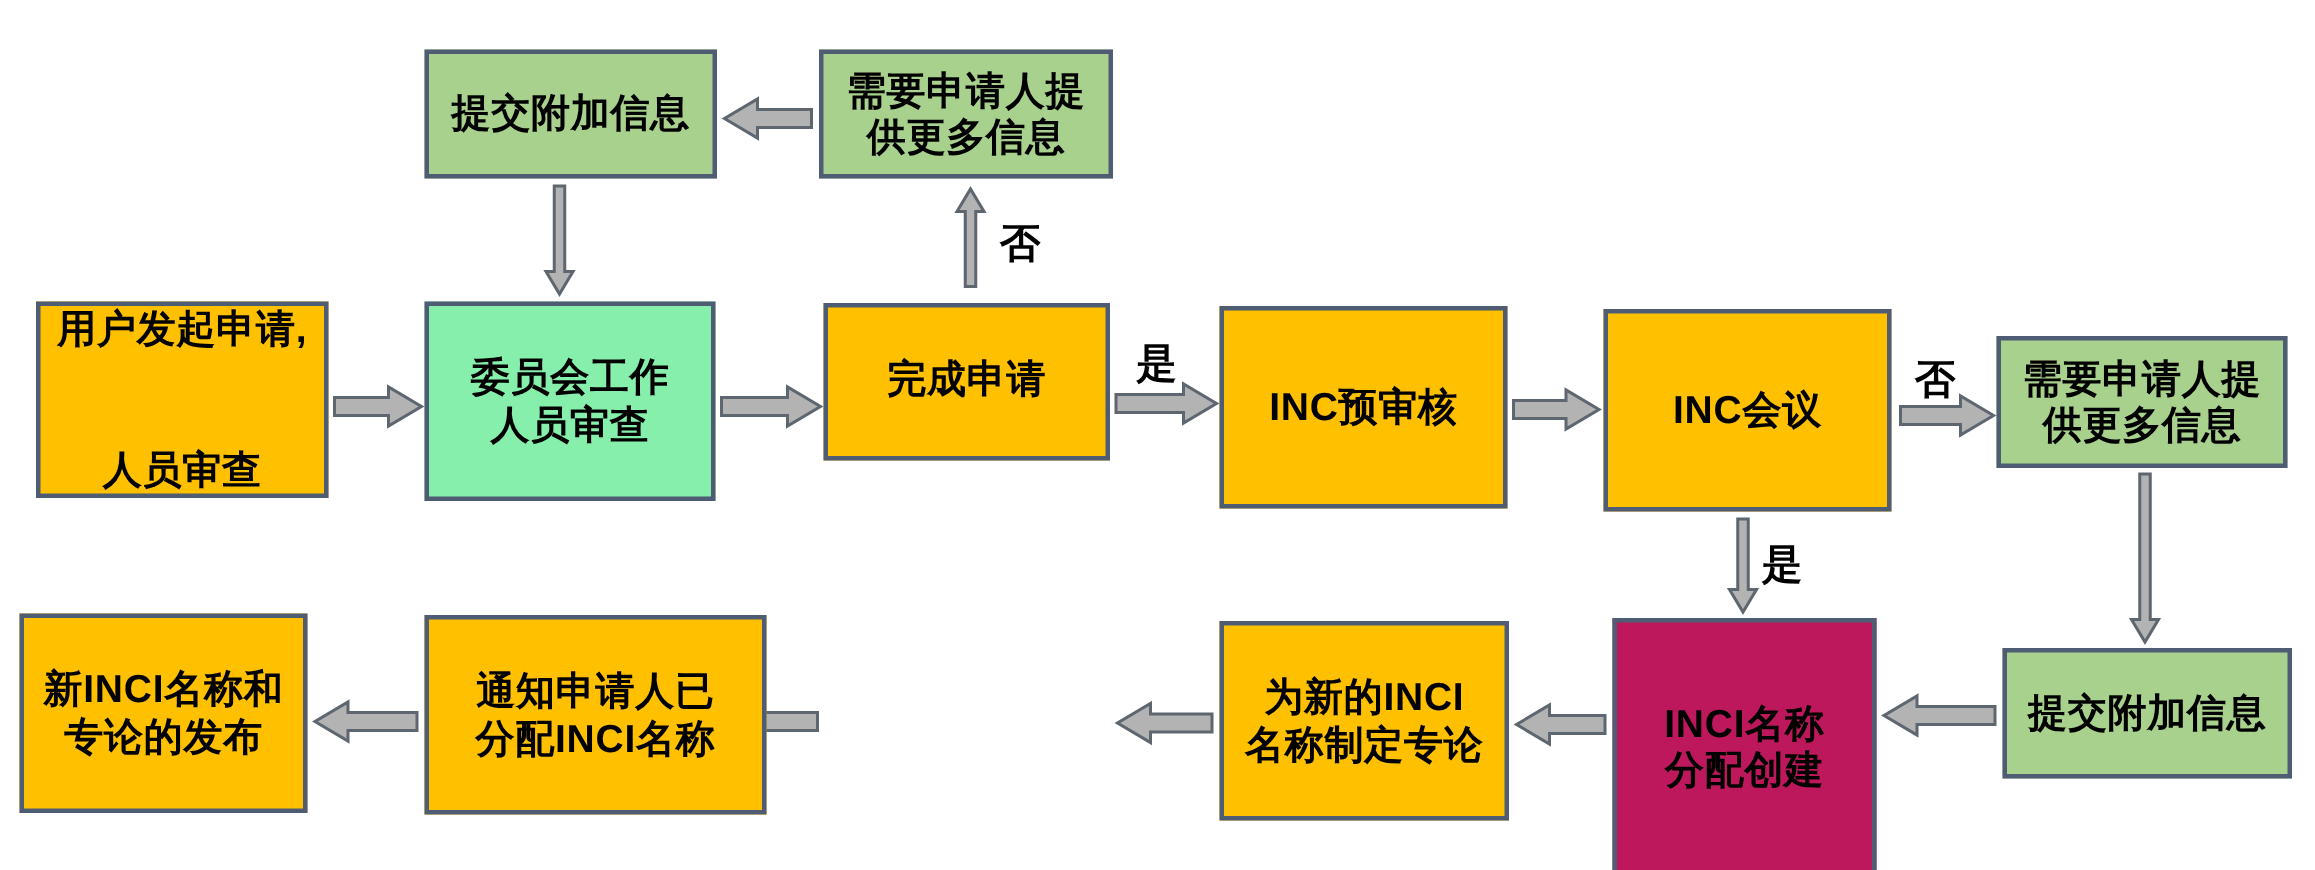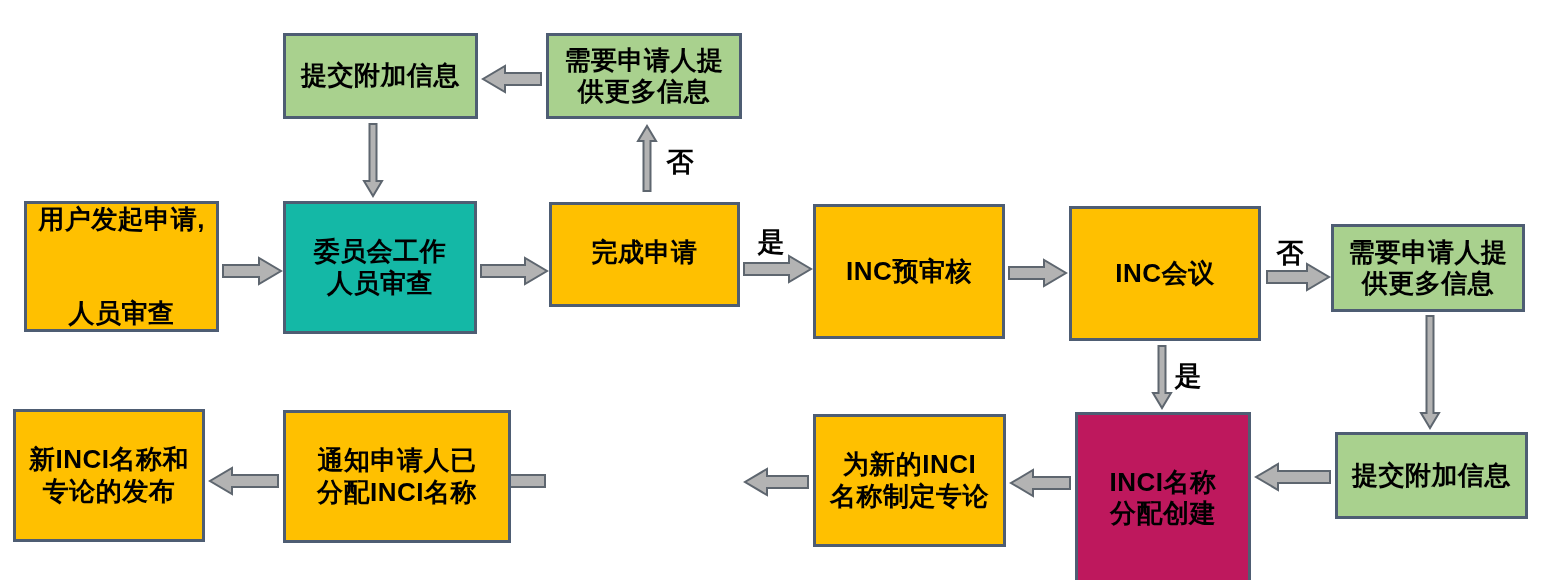--- a/index.html
+++ b/index.html
@@ -71,21 +71,21 @@
       <span class="node-line">提交附加信息</span>
     </div>
     <div class="node" style="left: 546px; top: 33px; width: 196px; height: 86px; background: rgb(169, 209, 142); border-color: rgb(78, 93, 115); color: rgb(0, 0, 0);">
       <span class="node-line">需要申请人提</span>
       <span class="node-line">供更多信息</span>
     </div>
     <div class="node" style="left: 24px; top: 201px; width: 195px; height: 131px; background: rgb(255, 192, 0); border-color: rgb(78, 93, 115); color: rgb(0, 0, 0); justify-content: space-between;">
       <span class="node-line">用户发起申请,</span>
       <span class="node-line">人员审查</span>
     </div>
-    <div class="node" style="left: 283px; top: 201px; width: 194px; height: 133px; background: #14b8a6; border-color: rgb(78, 93, 115); color: rgb(0, 0, 0);">
+    <div class="node" style="left: 283px; top: 201px; width: 194px; height: 133px; background: #86efac; border-color: rgb(78, 93, 115); color: rgb(0, 0, 0);">
       <span class="node-line">委员会工作</span>
       <span class="node-line">人员审查</span>
     </div>
     <div class="node" style="left: 549px; top: 202px; width: 191px; height: 105px; background: rgb(255, 192, 0); border-color: rgb(78, 93, 115); color: rgb(0, 0, 0); font-family: Liberation Mono, monospace;">
       <span class="node-line">完成申请</span>
     </div>
     <div class="node" style="left: 813px; top: 204px; width: 192px; height: 135px; background: rgb(255, 192, 0); border-color: rgb(78, 93, 115); color: rgb(0, 0, 0);">
       <span class="node-line">INC预审核</span>
     </div>
     <div class="node" style="left: 1069px; top: 206px; width: 192px; height: 135px; background: rgb(255, 192, 0); border-color: rgb(78, 93, 115); color: rgb(0, 0, 0);">

